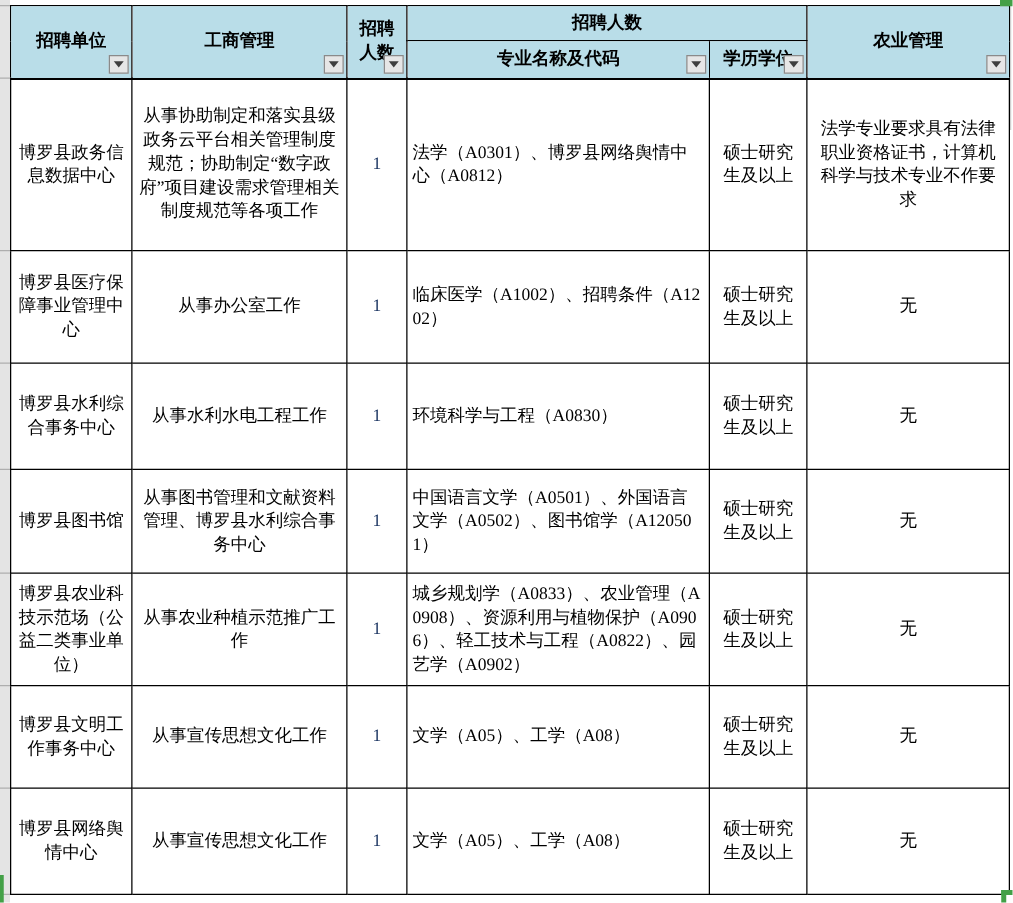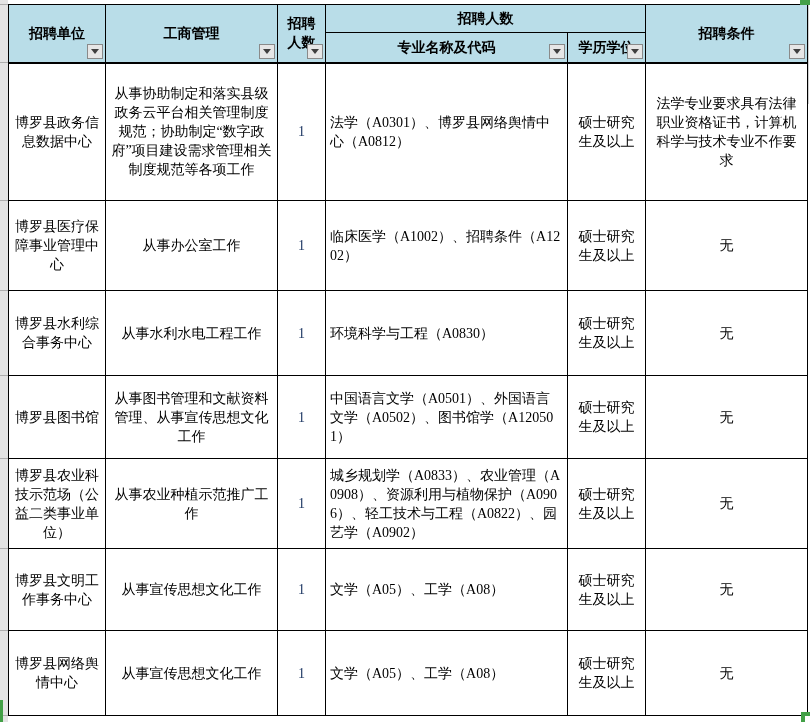--- a/index.html
+++ b/index.html
@@ -112,21 +112,21 @@
       <th rowspan="2">
         <span>招聘人数</span>
         <span class="fbtn">
             <span class="tri"></span>
           </span>
       </th>
       <th colspan="2">
         <span>招聘人数</span>
       </th>
       <th rowspan="2">
-        <span>招聘条件</span>
+        <span>农业管理</span>
         <span class="fbtn">
             <span class="tri"></span>
           </span>
       </th>
     </tr>
     <tr class="h2">
       <th>
         <span>专业名称及代码</span>
         <span class="fbtn">
             <span class="tri"></span>
@@ -160,21 +160,21 @@
     <tr class="r2">
       <td>博罗县水利综合事务中心</td>
       <td>从事水利水电工程工作</td>
       <td class="count">1</td>
       <td class="major">环境科学与工程（A0830）</td>
       <td>硕士研究生及以上</td>
       <td>无</td>
     </tr>
     <tr class="r3">
       <td>博罗县图书馆</td>
-      <td>从事图书管理和文献资料管理、从事宣传思想文化工作</td>
+      <td>从事图书管理和文献资料管理、博罗县水利综合事务中心</td>
       <td class="count">1</td>
       <td class="major">中国语言文学（A0501）、外国语言文学（A0502）、图书馆学（A120501）</td>
       <td>硕士研究生及以上</td>
       <td>无</td>
     </tr>
     <tr class="r4">
       <td>博罗县农业科技示范场（公益二类事业单位）</td>
       <td>从事农业种植示范推广工作</td>
       <td class="count">1</td>
       <td class="major">城乡规划学（A0833）、农业管理（A0908）、资源利用与植物保护（A0906）、轻工技术与工程（A0822）、园艺学（A0902）</td>

